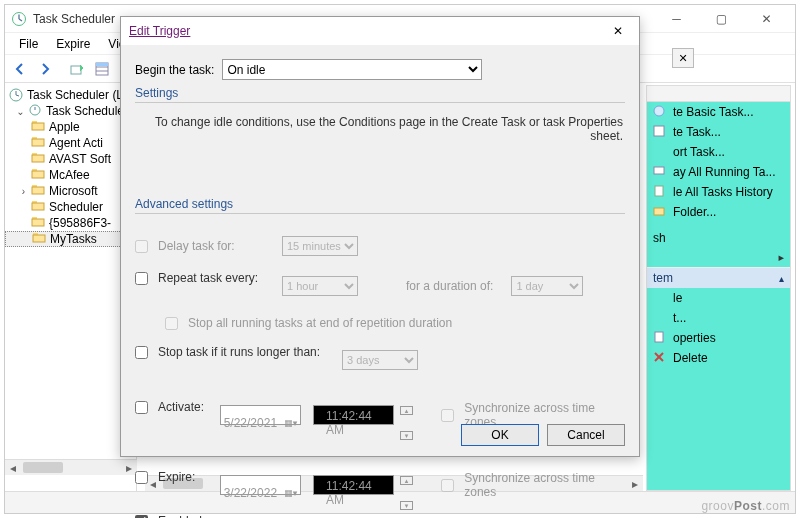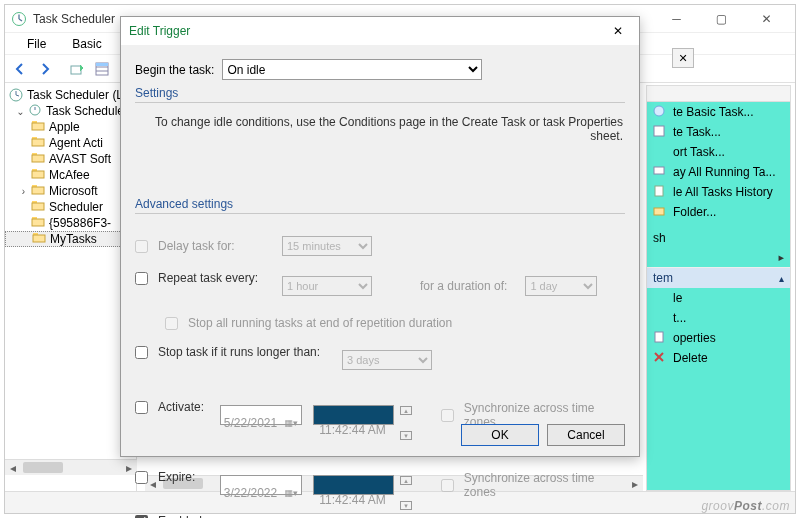--- a/index.html
+++ b/index.html
@@ -6,21 +6,21 @@
 body { width: 800px; height: 518px; background: #fff; position: relative; overflow: hidden; }
 
 
 .main-window { position:absolute; left:4px; top:4px; right:4px; bottom:4px; background:#fff; border:1px solid #ccc; }
 .titlebar { height:28px; display:flex; align-items:center; padding:0 6px; background:#fff; border-bottom:1px solid #eee; }
 .titlebar .app-icon { width:16px; height:16px; margin-right:6px; }
 .titlebar .title { flex:1; color:#333; }
 .titlebar .winbtn { width:45px; height:24px; display:flex; align-items:center; justify-content:center; color:#555;}
 
 .menu { height:22px; display:flex; align-items:center; padding:0 6px; gap:2px; border-bottom:1px solid #eee; }
-.menu span { padding:2px 8px;margin-left:8px; }
+.menu span { padding:2px 8px; }
 
 .toolbar { height:28px; display:flex; align-items:center; padding:0 4px; gap:3px; border-bottom:1px solid #e0e0e0;}
 .tb { width:22px; height:22px; display:flex; align-items:center; justify-content:center; border:1px solid transparent;}
 .tb svg { display:block; }
 .tb.sep { border:none; width:4px; }
 
 .body { display:flex; position:absolute; top:80px; left:0; right:0; bottom:22px; }
 .tree { width:132px; border-right:1px solid #ddd; overflow:hidden; padding:2px 0;}
 .tree .node { display:flex; align-items:center; padding:1px 0 1px 2px; white-space:nowrap; font-size:11px;}
 .tree .node .tw { width:11px; text-align:center; color:#555; font-size:10px;}
@@ -33,48 +33,48 @@
 .right-pane { position:absolute; right:4px; top:80px; bottom:22px; width:145px; border:1px solid #ddd; background:#5eead4;}
 .right-group { border-bottom:1px solid #eee; }
 .right-hdr { background:#d6e5f5; color:#1a3d6e; padding:3px 6px; display:flex; justify-content:space-between; align-items:center; font-size:11px;}
 .right-hdr .arrow { font-size:10px; }
 .right-item { padding:3px 6px; display:flex; align-items:center; gap:6px; font-size:11px; white-space:nowrap; overflow:hidden;}
 .right-item .ri-icon { width:14px; height:14px; flex-shrink:0; }
 
 .statusbar { position:absolute; left:0; right:0; bottom:0; height:22px; border-top:1px solid #ddd; background:#f4f4f4;}
 .dialog { position:absolute; left:120px; top:16px; width:520px; height:441px; background:#f0f0f0; border:1px solid #999; box-shadow:0 3px 12px rgba(0,0,0,.25);}
 .dlg-title { height:28px; display:flex; align-items:center; padding:0 8px; background:#fff;}
-.dlg-title .t { flex:1; color:#15803d; }
+.dlg-title .t { flex:1; color:#701a75;text-decoration:underline; }
 .dlg-close { width:26px; height:22px; display:flex; align-items:center; justify-content:center;}
 .dlg-body { padding:8px 14px 0 14px; }
 
 .row { display:flex; align-items:center; margin:6px 0;}
 .row label { margin-right:8px; }
 select.combo { height:21px; border:1px solid #999; background:#fff; font-size:12px;}
 .combo.main { width:260px; }
 
 .group-label { color:#2b5797; margin:6px 0 2px 0; font-size:12px;}
 .group-rule { border:none; border-top:1px solid #c8c8c8; margin-bottom:6px;}
 .settings-box { height:82px; padding:6px 2px; color:#333; font-size:12px;text-align:right;}
 
 .adv .row { margin:4px 0; gap:4px;}
 .adv label { color:#333; }
 .disabled, .disabled * { color:#9a9a9a !important;margin-top:16px; }
 .chk { width:13px; height:13px; margin-right:6px; vertical-align:middle; accent-color:#555;}
 .date { width:88px; height:20px; border:1px solid #999; background:#fff; padding:1px 3px; display:inline-flex; align-items:center; justify-content:space-between; font-size:11px;}
-.time { width:86px; height:20px; border:1px solid #999; background:#0c4a6e; padding:1px 5px; display:inline-flex; align-items:flex-start; font-size:11px;}
+.time { width:86px; height:20px; border:1px solid #999; background:#000000; padding:1px 12px; display:inline-flex; align-items:center; font-size:11px;}
 .spin { width:14px; display:flex; flex-direction:column; margin-left:2px;}
 .spin div { height:9px; border:1px solid #999; font-size:7px; text-align:center; line-height:7px;}
-select.small { height:20px; width:90px; border:1px solid #999; font-size:11px;}
+select.small { height:20px; width:76px; border:1px solid #999; font-size:11px;}
 
 .dlg-footer { position:absolute; bottom:10px; right:14px; display:flex; gap:8px;padding-left:46px;}
 .btn { width:78px; height:22px; border:1px solid #888; background:#e9e9e9; font-size:12px;}
 .btn.primary { border:1.5px solid #1e62c0; }
 
-.watermark { position:absolute; right:10px; bottom:4px; font-size:16px; color:rgba(0,0,0,.25); font-style:italic; font-family:Georgia,serif; letter-spacing:.5px;}
+.watermark { position:absolute; right:10px; bottom:4px; font-size:16px; color:rgba(0,0,0,.25); font-family:Georgia,serif; letter-spacing:.5px;}
 .watermark b { color:rgba(0,0,0,.45); font-weight:600;}
 
 .middle-fade { position:absolute; left:140px; right:152px; top:80px; bottom:22px; background:#fff;}
 .hscroll { position:absolute; left:0; right:0; bottom:0; height:16px; background:#f0f0f0; border-top:1px solid #ddd; display:flex;}
 .hscroll .thumb { width:40px; background:#cfcfcf; margin:2px; border-radius:2px;}
 .hscroll .track { flex:1;}
 .hscroll .arrow { width:16px; display:flex; align-items:center; justify-content:center; color:#666;}
 
 
 .folder-icon svg rect.body { fill:#ffe49c; stroke:#c9a33b;}
@@ -93,21 +93,21 @@
         </svg>
     </span>
     <span class="title">Task Scheduler</span>
     <span class="winbtn">─</span>
     <span class="winbtn">▢</span>
     <span class="winbtn">✕</span>
   </div>
 
   <div class="menu">
     <span>File</span>
-    <span>Basic</span>
+    <span>Expire</span>
     <span>View</span>
   </div>
 
   <div class="toolbar">
     <span class="tb">
         <svg width="14" height="14">
           <path d="M9 2 L4 7 L9 12" fill="none" stroke="#2a6bcf" stroke-width="2"></path>
         </svg>
       </span>
     <span class="tb">

